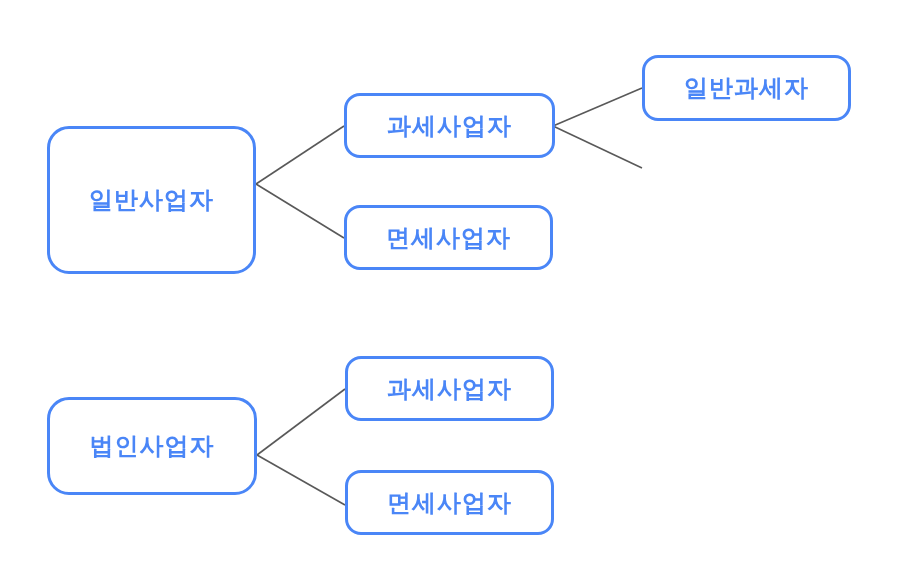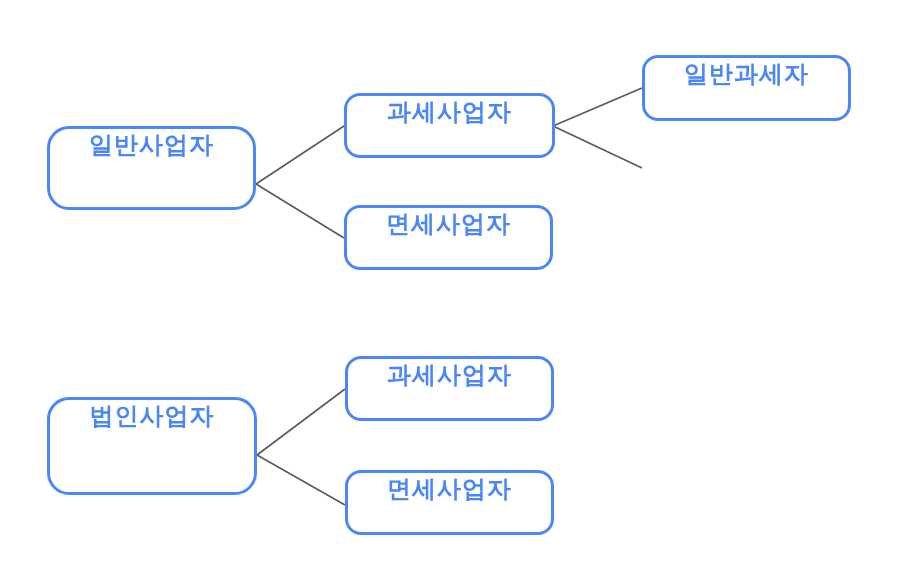--- a/index.html
+++ b/index.html
@@ -28,21 +28,21 @@
   }
   .edges line {
     stroke: var(--connector);
     stroke-width: 1.6;
   }
   .node {
     position: absolute;
     border: 3px solid var(--node-border);
     background: var(--bg);
     display: flex;
-    align-items: flex-start;
+    align-items: center;
     justify-content: center;
     font-family: Liberation Serif, serif;
   }
   .node.big   { border-radius: 22px; }
   .node.small { border-radius: 16px; }
   .node-label {
     color: var(--node-text);
     font-size: 24px;
     font-weight: bold;
     letter-spacing: 1px;
@@ -56,21 +56,21 @@
 
   <svg class="edges">
     <line x1="256" y1="184" x2="344" y2="126"></line>
     <line x1="256" y1="184" x2="344" y2="238"></line>
     <line x1="553" y1="126" x2="642" y2="88"></line>
     <line x1="553" y1="126" x2="642" y2="168"></line>
     <line x1="257" y1="455" x2="345" y2="389"></line>
     <line x1="257" y1="455" x2="345" y2="505"></line>
   </svg>
 
-  <div class="node big" style="left:47px; top:126px; width:209px; height:84px;">
+  <div class="node big" style="left:47px; top:126px; width:209px; height:148px;">
     <span class="node-label">일반사업자</span>
   </div>
 
   <div class="node small" style="left:344px; top:93px; width:211px; height:65px;">
     <span class="node-label">과세사업자</span>
   </div>
 
   <div class="node small" style="left:344px; top:205px; width:209px; height:65px;">
     <span class="node-label">면세사업자</span>
   </div>

